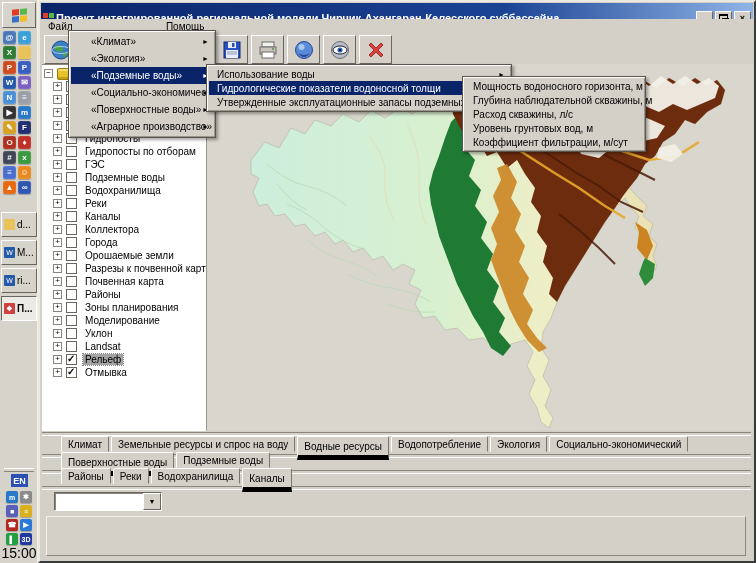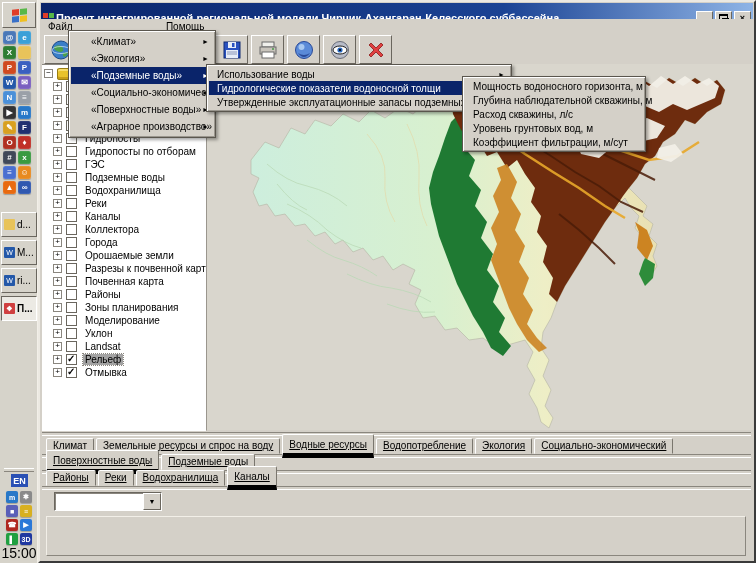--- a/index.html
+++ b/index.html
@@ -65,21 +65,21 @@
     margin-right:6px;position:relative;}
   .checked .cb::after{content:"\2713";position:absolute;left:0px;top:-2px;font-size:10px;font-weight:bold;}
   .tlabel{padding:0 2px;}
   .selected .tlabel{background:#a3a3a3;outline:1px dotted #8a867e;}
   .dbico{width:13px;height:10px;background:#e8c22a;border:1px solid #9a7e10;border-radius:3px/2px;
     box-shadow:inset 0 2px 0 #f6dc6a, inset 0 -2px 0 #c89e18;}
   
   .map{position:absolute;left:166px;top:62px;width:546px;height:366px;background:#d9d6cd;border-left:1px solid #9a968e;}
   
   .tabline{position:absolute;left:2px;right:3px;height:2px;border-top:1px solid #8a867e;border-bottom:1px solid #fff;}
-  .tabrow{position:absolute;left:6px;height:19px;display:flex;align-items:center;z-index:2;text-decoration:underline;}
+  .tabrow{position:absolute;left:21px;height:19px;display:flex;align-items:flex-start;z-index:2;}
   .tab{height:14px;background:#d4d0c8;border:1px solid;border-color:#fff #7a766e transparent #fff;
     border-radius:2px 2px 0 0;display:flex;align-items:center;padding:0 6px;margin-right:2px;white-space:nowrap;}
   .tab.active{height:18px;z-index:3;border-bottom:5px solid #000000;margin-bottom:-1px;}
   .panelinset{position:absolute;left:6px;right:8px;top:514px;height:38px;background:#d4d0c8;
     border:1px solid;border-color:#f2efe8 #8a867e #8a867e #f2efe8;}
   .combo{position:absolute;left:14px;top:490px;width:106px;height:17px;background:#fff;
     border:1px solid;border-color:#6a665e #fff #fff #6a665e;box-shadow:inset 1px 1px 0 #8a867e;display:flex;}
   .combo .field{flex:1;}
   .combo .drop{width:16px;background:#d4d0c8;border:1px solid;border-color:#fff #6a665e #6a665e #fff;
     display:flex;align-items:center;justify-content:center;font-size:7px;}

